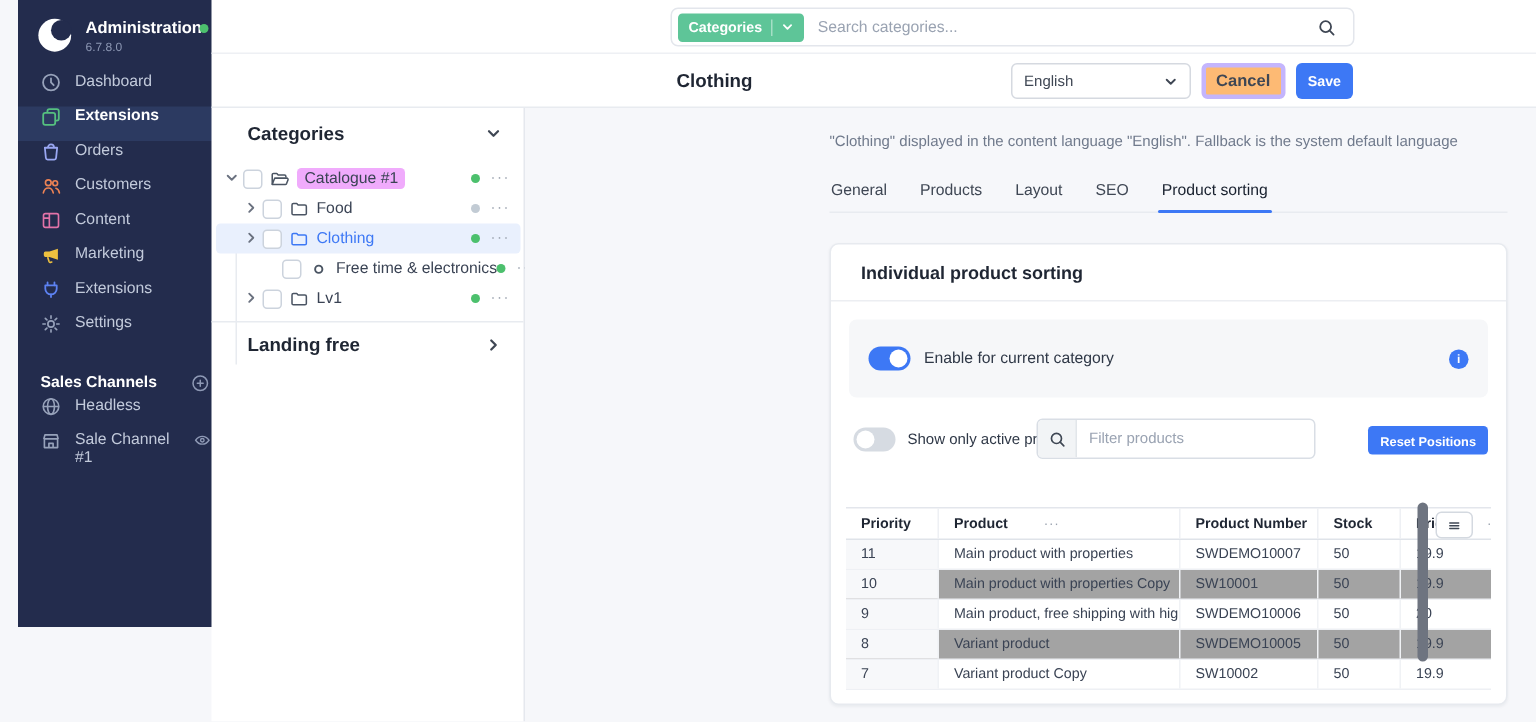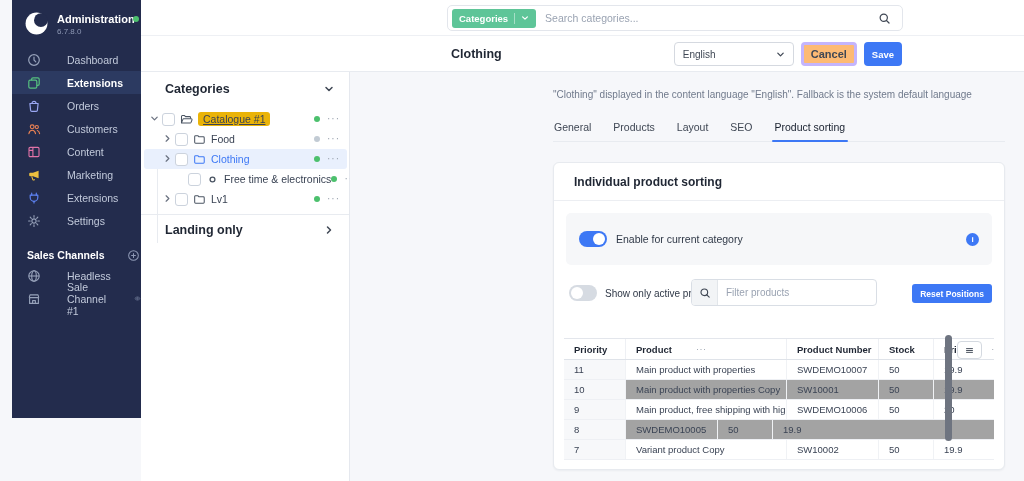--- a/index.html
+++ b/index.html
@@ -10,21 +10,21 @@
   html,body{width:1024px;height:481px;overflow:hidden;background:#f6f7fa;position:relative;}
 
   
   .sidebar{position:absolute;left:12px;top:0;width:141px;height:418px;background:var(--sidebar-bg);}
   .logo-row{position:relative;display:flex;gap:8px;padding:11px 10px 0 12px;align-items:flex-start;}
   .logo{width:25px;height:25px;flex:none;}
   .app-name{color:#fff;font-size:11px;font-weight:bold;line-height:1.25;padding-top:2px;}
   .app-ver{color:#8e99b5;font-size:8px;font-weight:normal;}
   .status-dot-top{position:absolute;right:14px;top:16px;width:6px;height:6px;border-radius:50%;background:var(--status-green);}
   .nav{margin-top:12px;}
-  .side-item{display:flex;align-items:center;gap:26px;height:23px;padding-left:15px;color:#c2cadb;font-size:10.5px;cursor:pointer;}
+  .side-item{display:flex;align-items:flex-start;gap:9px;height:23px;padding-left:15px;color:#c2cadb;font-size:10.5px;cursor:pointer;}
   .side-item .ico{width:14px;height:14px;display:flex;flex:none;}
   .side-item .ico svg{width:100%;height:100%;}
   .side-item.active{background:var(--sidebar-active-bg);color:#fff;font-weight:bold;}
   .sc-header{display:flex;align-items:center;margin-top:14px;height:18px;padding:0 13px 0 15px;color:#fff;font-weight:bold;font-size:10.5px;}
   .sc-header .ico{margin-left:auto;width:13px;height:13px;color:#8e99b5;display:flex;}
   .sc-header .ico svg{width:100%;height:100%;}
   .right-ico{margin-left:auto;margin-right:12px;width:13px;height:13px;color:#8e99b5;display:flex;}
   .right-ico svg{width:100%;height:100%;}
 
   
@@ -55,21 +55,21 @@
   .tree-row{display:flex;align-items:center;height:20px;font-size:10.5px;color:#3a4354;margin:0 2px 0 3px;border-radius:3px;position:relative;cursor:pointer;}
   .tree-row.selected{background:#e9f0fd;color:var(--accent-blue);}
   .caret{width:10px;height:10px;display:flex;color:#6b7280;flex:none;}
   .caret svg{width:9px;height:9px;}
   .caret.hidden{visibility:hidden;}
   .cb{width:13px;height:13px;border:1px solid #ccd3dd;border-radius:3px;background:#fff;margin:0 5px 0 2px;flex:none;}
   .node-ico{width:13px;height:13px;margin-right:5px;color:#4b5563;flex:none;display:flex;}
   .node-ico svg{width:100%;height:100%;}
   .tree-row.selected .node-ico{color:var(--accent-blue);}
   .t-label{white-space:nowrap;}
-  .t-label.pill{background:#eab308;border-radius:3px;padding:1px 5px;text-decoration:underline;}
+  .t-label.pill{background:#f0abfc;border-radius:3px;padding:1px 5px;}
   .tree-right{margin-left:auto;display:flex;align-items:center;gap:7px;padding-right:7px;}
   .dot{width:6px;height:6px;border-radius:50%;flex:none;}
   .dot.green{background:var(--status-green);}
   .dot.muted{background:#c2cbd4;}
   .menu-dots{color:#9aa2ae;font-size:10px;letter-spacing:1px;line-height:1;cursor:pointer;}
   .tp-divider{position:absolute;left:0;right:0;top:142px;border-top:1px solid #e8ebf0;}
   .tp-landing{position:absolute;left:0;right:0;top:143px;height:30px;display:flex;align-items:center;padding:0 15px 0 24px;font-size:12.5px;font-weight:bold;color:#1f2633;cursor:pointer;}
   .tp-landing .chev{margin-left:auto;width:10px;height:10px;display:flex;color:#3f4754;}
 
   
@@ -382,21 +382,21 @@
         </span>
         <span class="t-label">Lv1</span>
         <span class="tree-right">
           <span class="dot green"></span>
           <span class="menu-dots">···</span>
         </span>
       </div>
     </div>
   <div class="tp-divider"></div>
   <div class="tp-landing">
-    <span>Landing only</span>
+    <span>Landing free</span>
     <span class="chev">
       <svg viewBox="0 0 10 10" fill="none" stroke="currentColor" stroke-width="1.5" stroke-linecap="round" stroke-linejoin="round">
           <path d="M3.5 2l3 3-3 3"></path>
         </svg>
     </span>
   </div>
 </div>
 
 <div class="content">
   <div class="note">"Clothing" displayed in the content language "English". Fallback is the system default language</div>
@@ -477,20 +477,21 @@
           </div>
           <div class="trow">
             <div class="td c1">9</div>
             <div class="td c2">Main product, free shipping with highlighting</div>
             <div class="td c3">SWDEMO10006</div>
             <div class="td c4">50</div>
             <div class="td c5">20</div>
           </div>
           <div class="trow alt">
             <div class="td c1">8</div>
+            <div class="td c2">Variant product</div>
             <div class="td c3">SWDEMO10005</div>
             <div class="td c4">50</div>
             <div class="td c5">19.9</div>
           </div>
           <div class="trow">
             <div class="td c1">7</div>
             <div class="td c2">Variant product Copy</div>
             <div class="td c3">SW10002</div>
             <div class="td c4">50</div>
             <div class="td c5">19.9</div>

